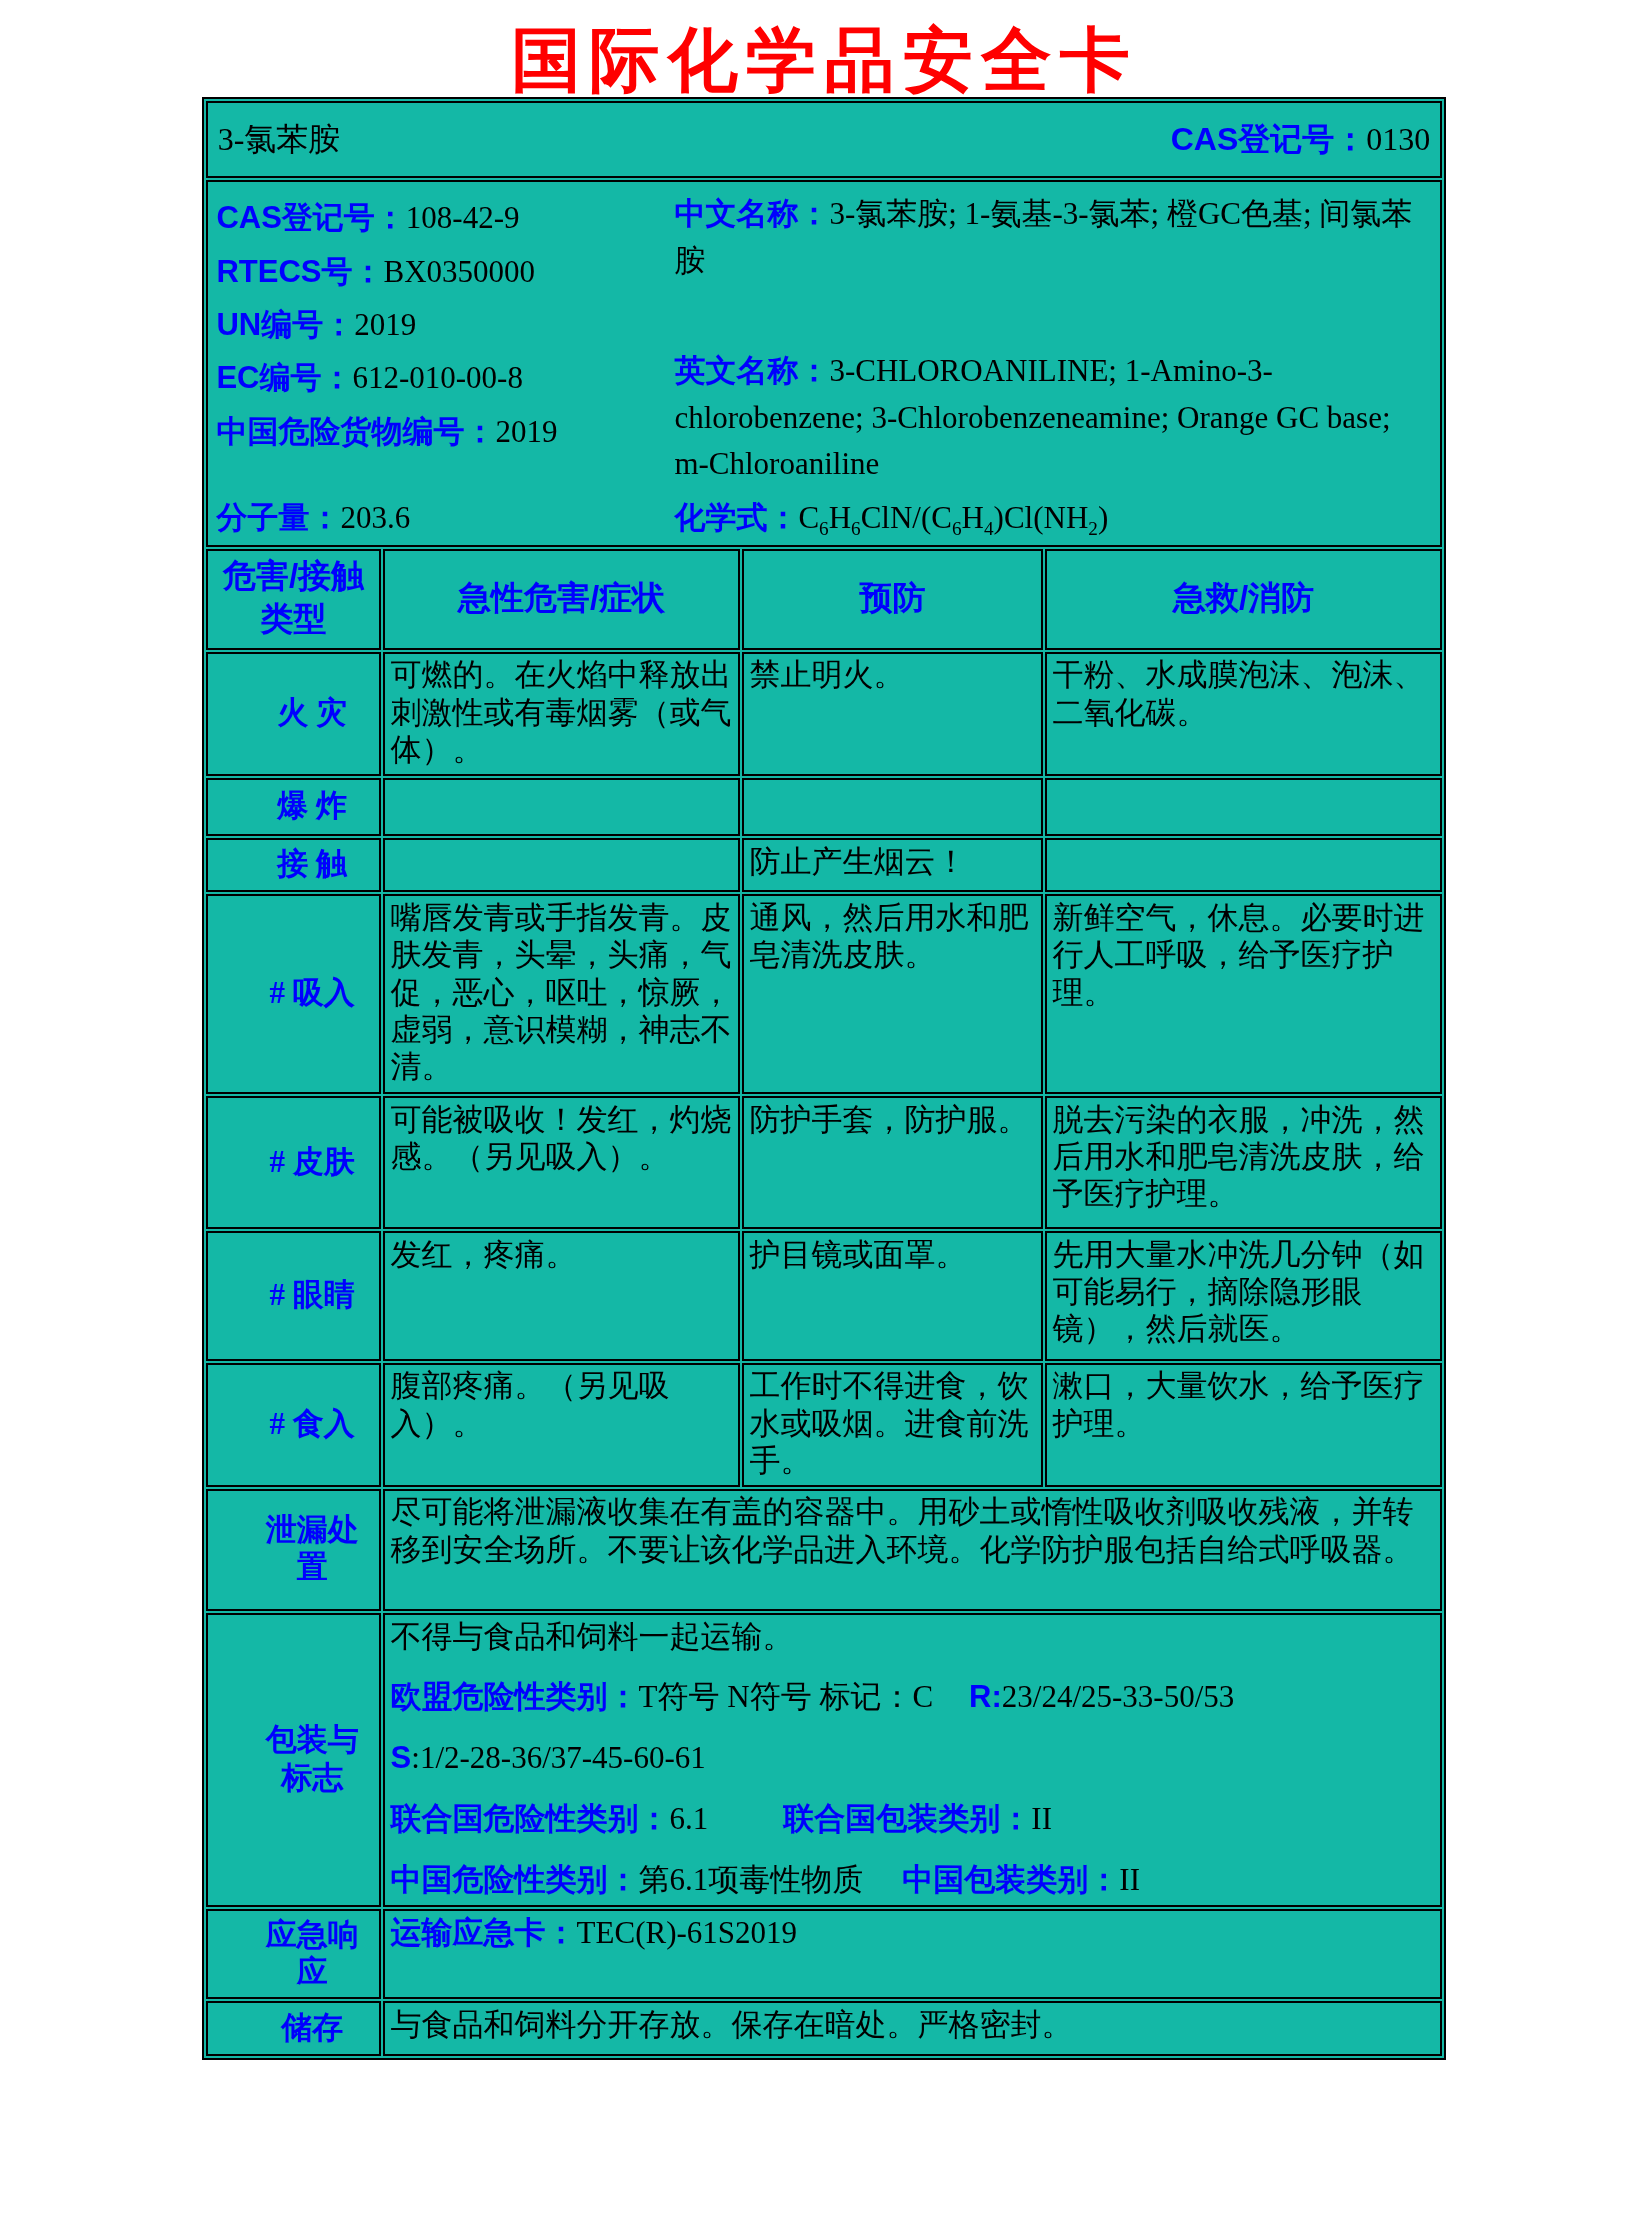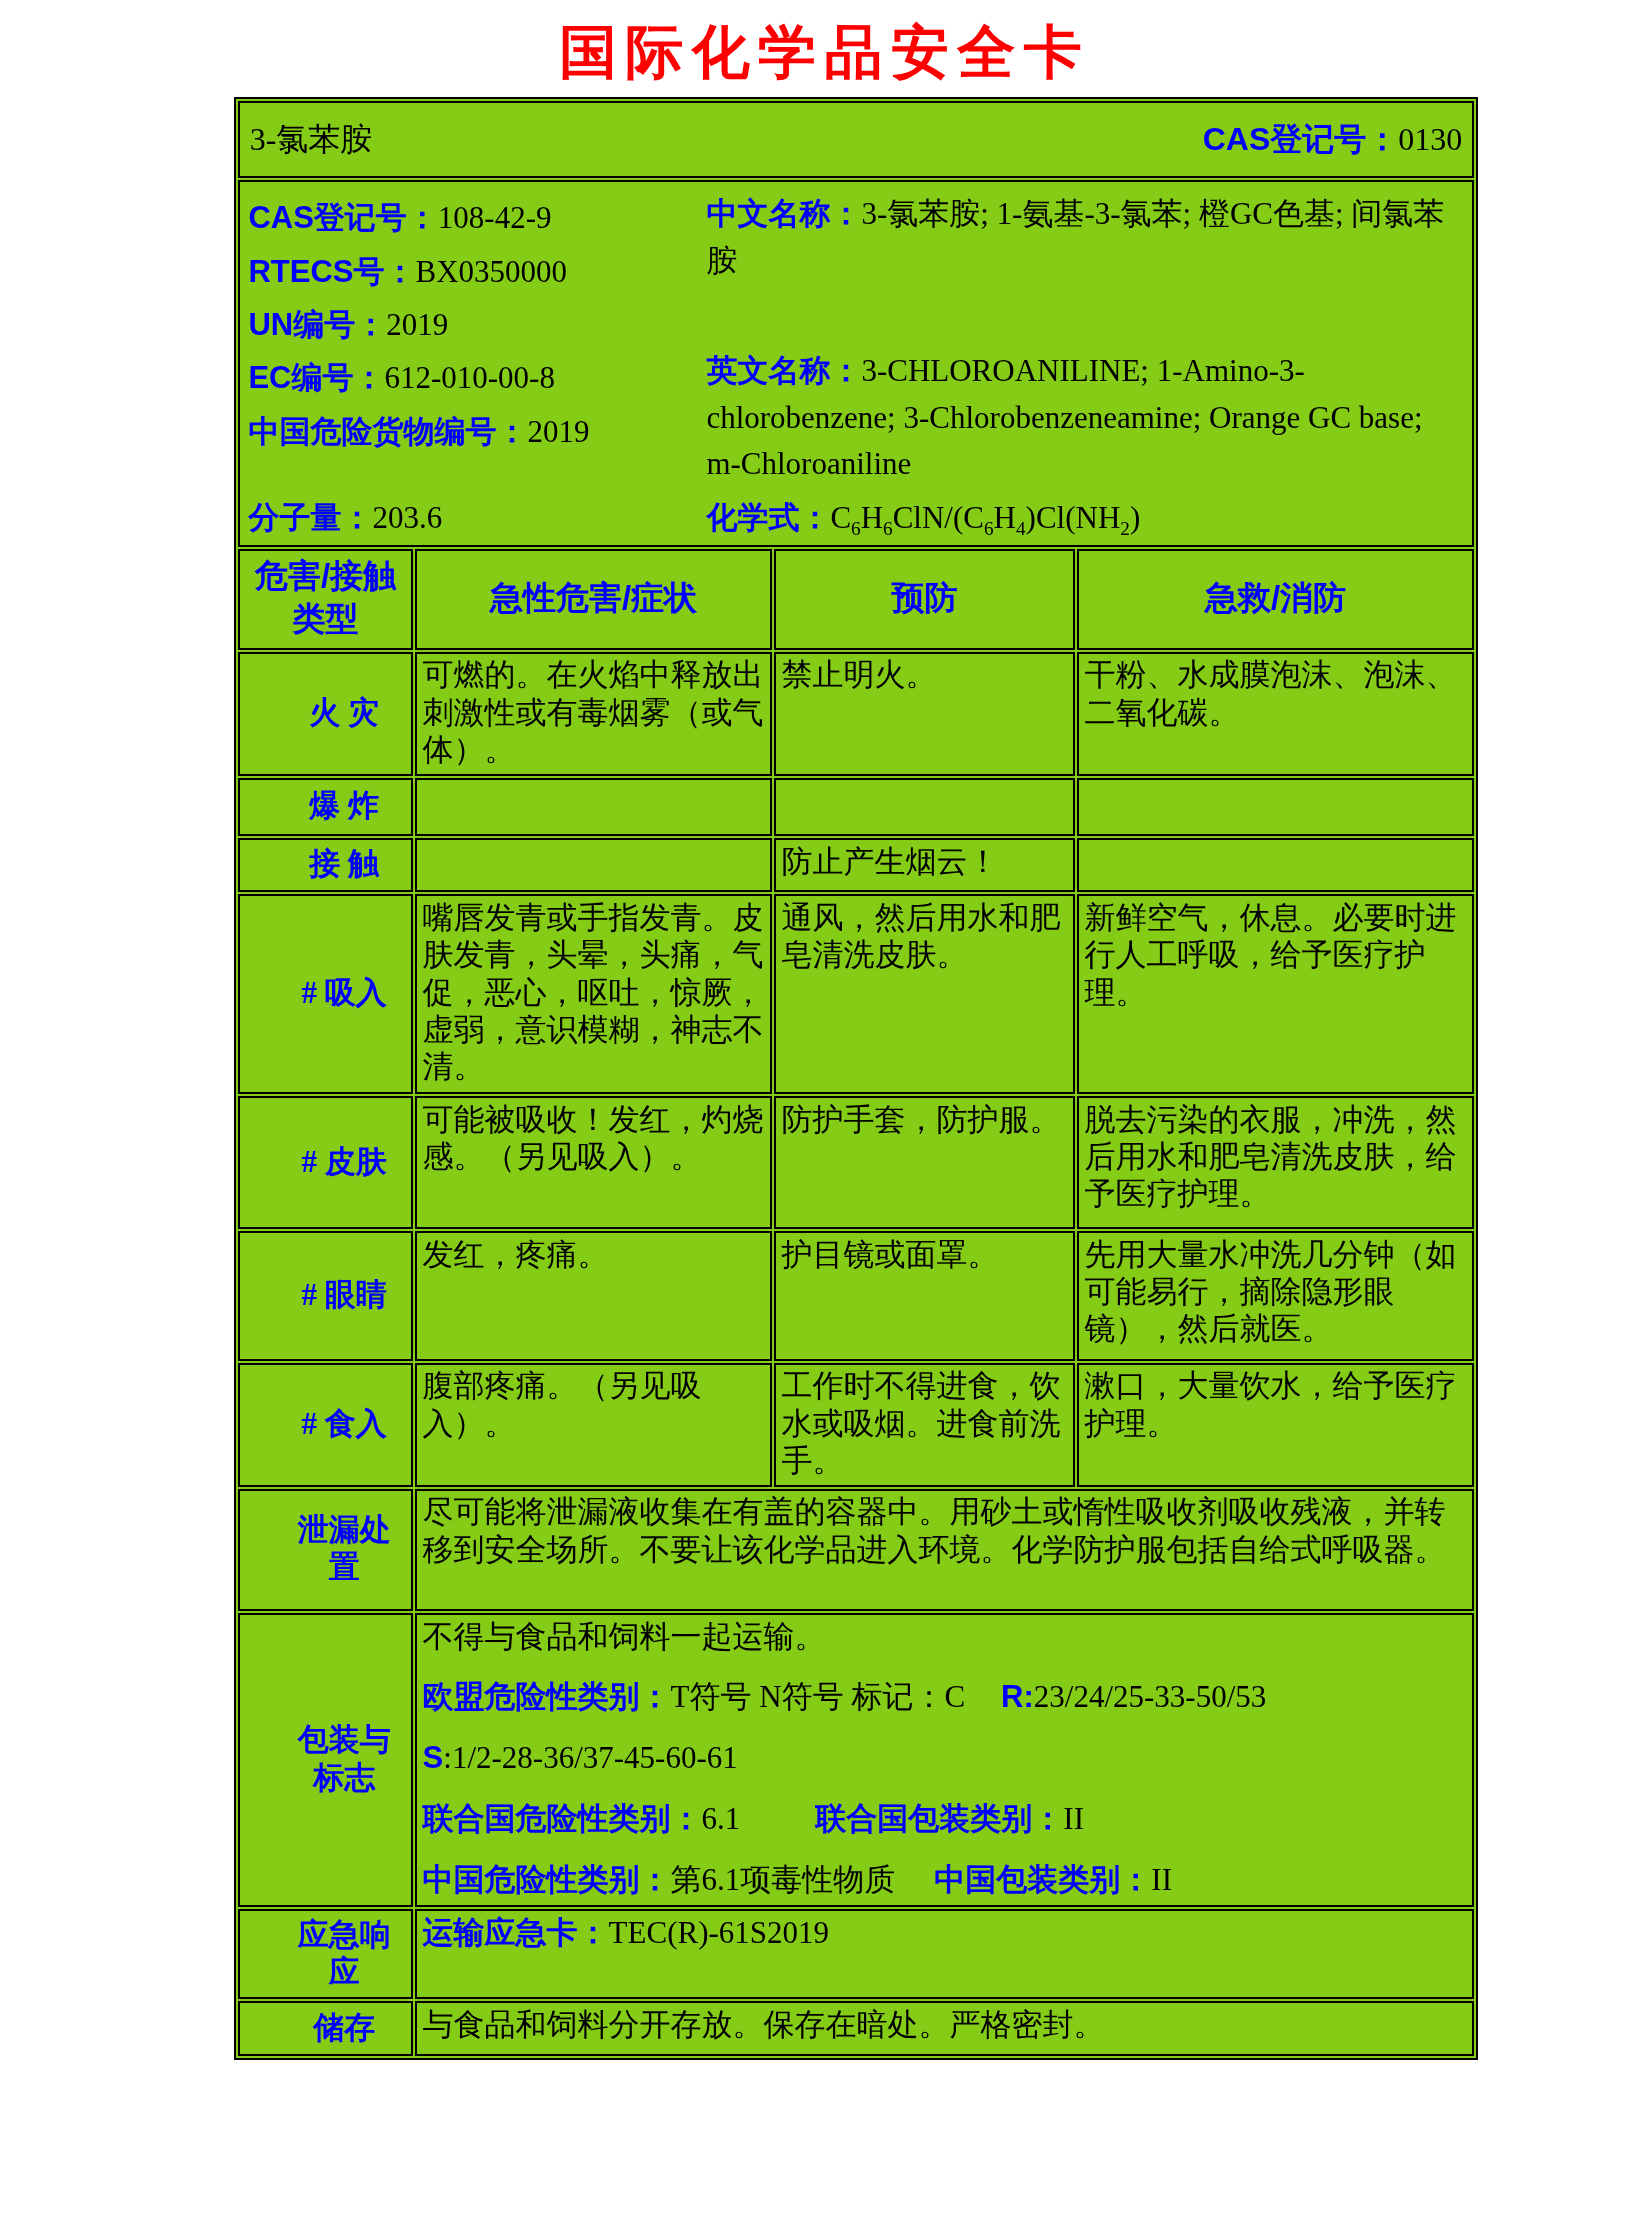--- a/index.html
+++ b/index.html
@@ -9,28 +9,28 @@
   html,body{margin:0;padding:0;background:#fff;}
   body{
     width:1649px;height:2216px;position:relative;
     font-family:"Liberation Serif","DejaVu Serif",serif;
     color:#000;
   }
   .page-title{
     position:absolute;top:14px;left:0;width:100%;
     text-align:center;
     font-family:"DejaVu Serif","Liberation Serif",serif;
-    font-size:58px;font-weight:bold;color:var(--title-red);
+    font-size:70px;font-weight:bold;color:var(--title-red);
     letter-spacing:8.4px;white-space:nowrap;
   }
   table.card{
     position:absolute;left:202px;top:97px;
     width:1244px;table-layout:fixed;
     border-collapse:separate;border-spacing:2.1px;
-    border:2.1px solid #000;background:#84cc16;margin-left:32px;
+    border:2.1px solid #000;background:#14b8a6;
   }
   col.c1{width:175px;} col.c2{width:357px;} col.c3{width:301px;}
   td{
     border:2.1px solid #000;vertical-align:top;
     padding:2.8px 5.6px 5.6px 5.6px;
     font-size:31px;line-height:1.2;
     word-break:break-word;
   }
   
   .bb{

